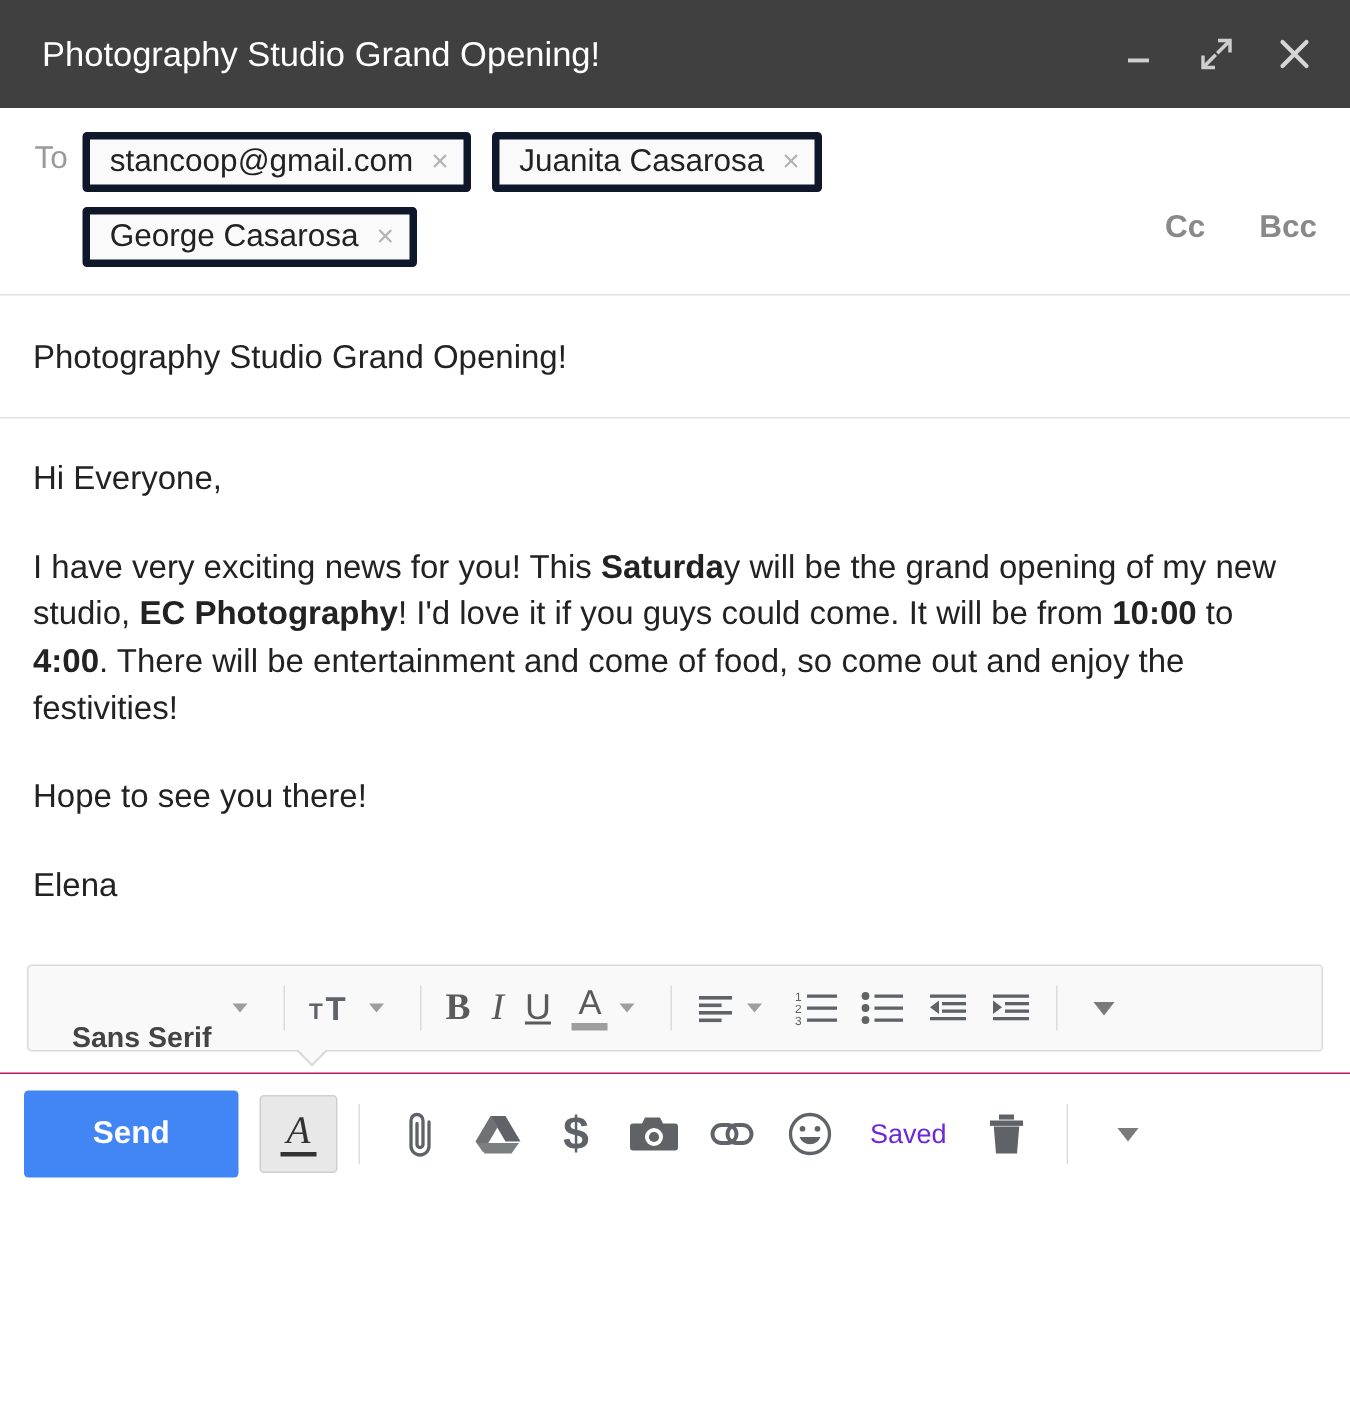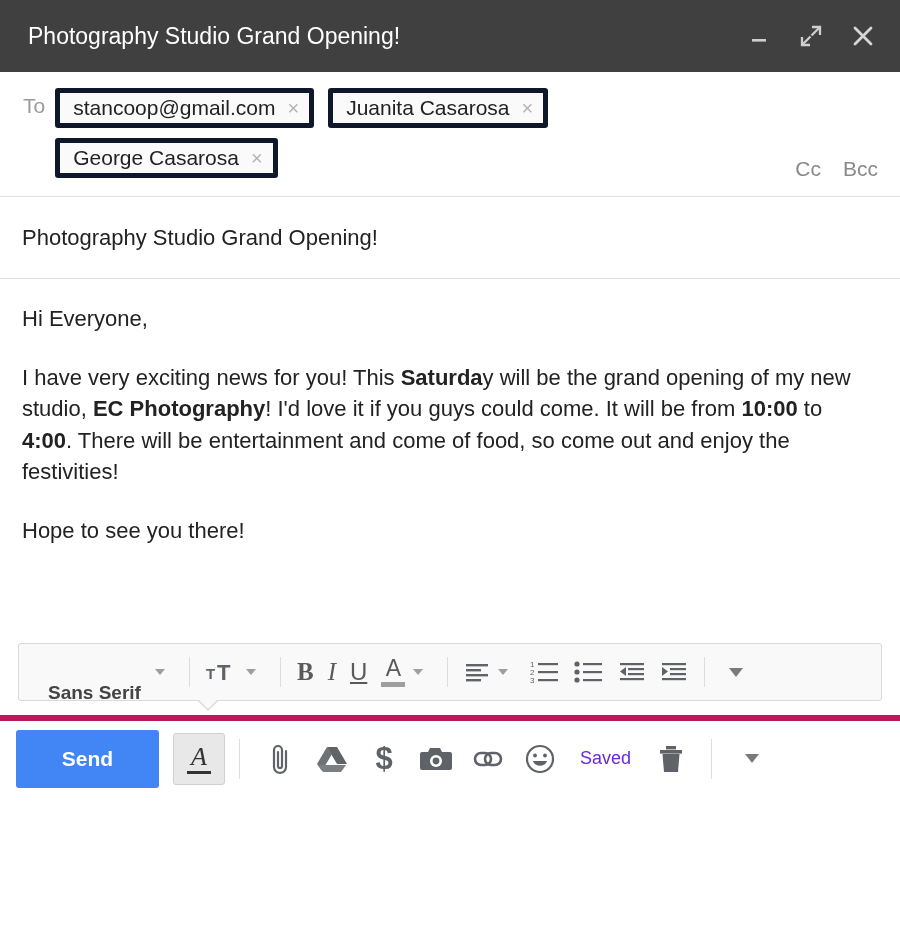--- a/index.html
+++ b/index.html
@@ -96,23 +96,24 @@
   .chip-remove {
     color: #b3b3b3;
     font-size: 20px;
     margin-left: 12px;
     line-height: 1;
     cursor: pointer;
   }
   .cc-bcc {
     position: absolute;
     right: 22px;
-    top: 85px;
-    display: flex;
-    gap: 22px;
+    top: 68px;
+    display: flex;
+    gap: 36px;
+    font-weight: bold;
   }
   .cc-bcc span {
     color: #898989;
     font-size: 21px;
     cursor: pointer;
   }
 
   
   .subject-row {
     border-bottom: 1px solid #e0e0e0;
@@ -231,21 +232,21 @@
   .textcolor-a i {
     display: block;
     width: 24px;
     height: 5px;
     background: #9e9e9e;
     margin-top: 2px;
   }
 
   
   .action-bar {
-    border-top: 6px solid #be185d;
+    border-top: 1px solid #be185d;
     background: #ffffff;
     height: 81px;
     display: flex;
     align-items: center;
     padding: 0 16px;
     box-sizing: border-box;
     flex: 0 0 auto;
     gap: 0;
   }
   .send-btn {
@@ -374,20 +375,21 @@
   </div>
 
   <div class="subject-row">
     <div class="subject-text" placeholder="Subject">Photography Studio Grand Opening!</div>
   </div>
 
   <div class="body-area">
     <p>Hi Everyone,</p>
     <p><span>I have very exciting news for you! This </span><b>Saturda</b><span>y will be the grand opening of my new studio, </span><b>EC Photography</b><span>! I'd love it if you guys could come. It will be from </span><b>10:00</b><span> to </span><b>4:00</b><span>. There will be entertainment and come of food, so come out and enjoy the festivities!</span></p>
     <p>Hope to see you there!</p>
+    <p>Elena</p>
   </div>
 
   <div class="format-bar-wrap">
     <div class="format-bar">
 
       <div class="fb-item">
         <span class="font-name">Sans Serif</span>
         <span class="caret"></span>
       </div>
       <div class="fb-sep"></div>

